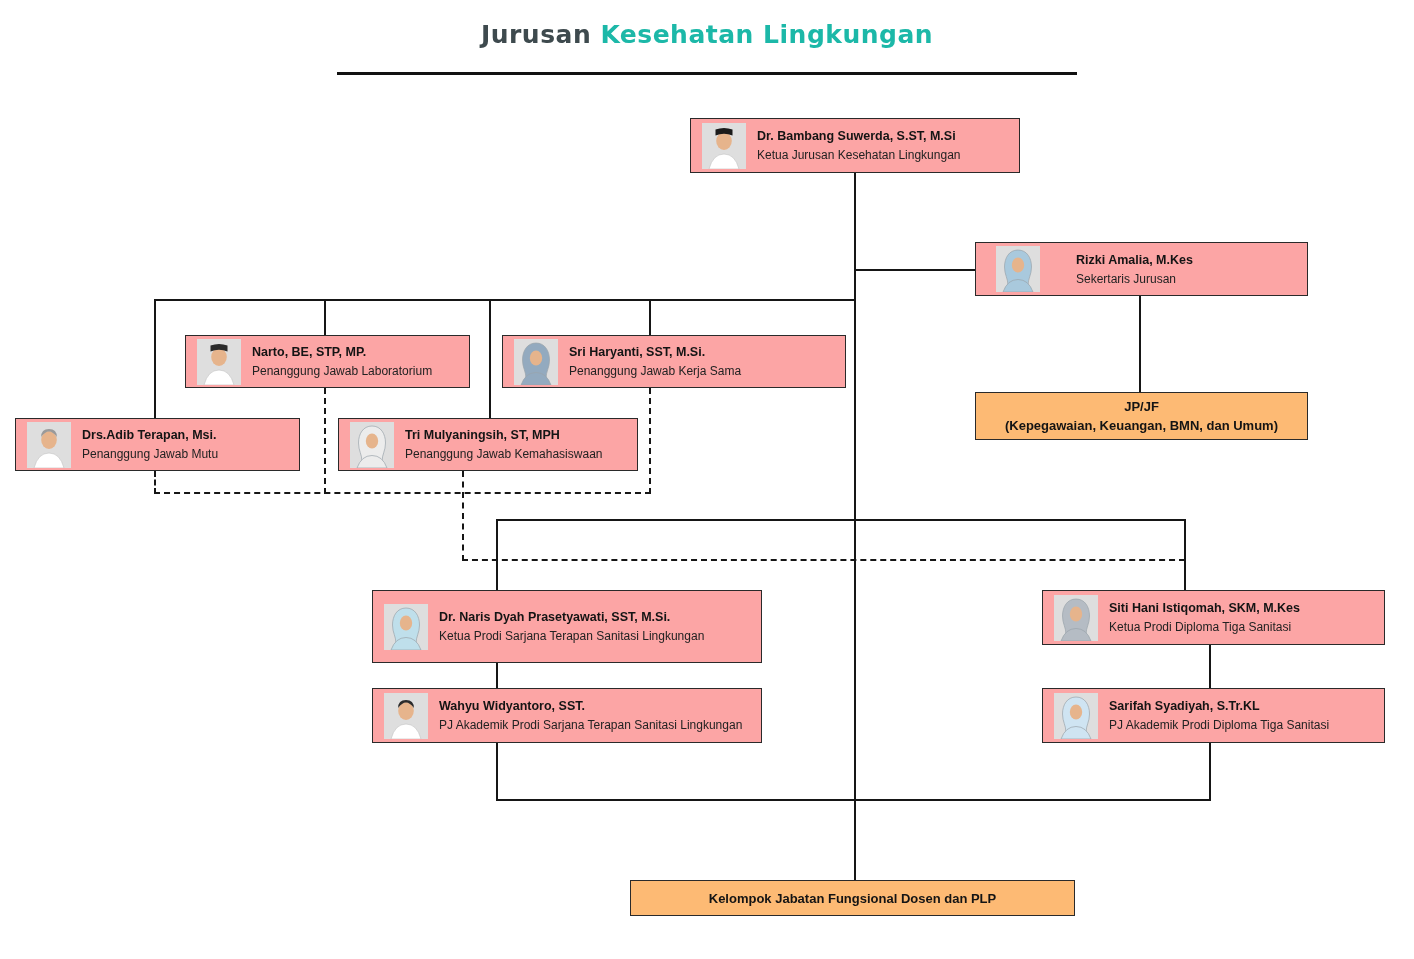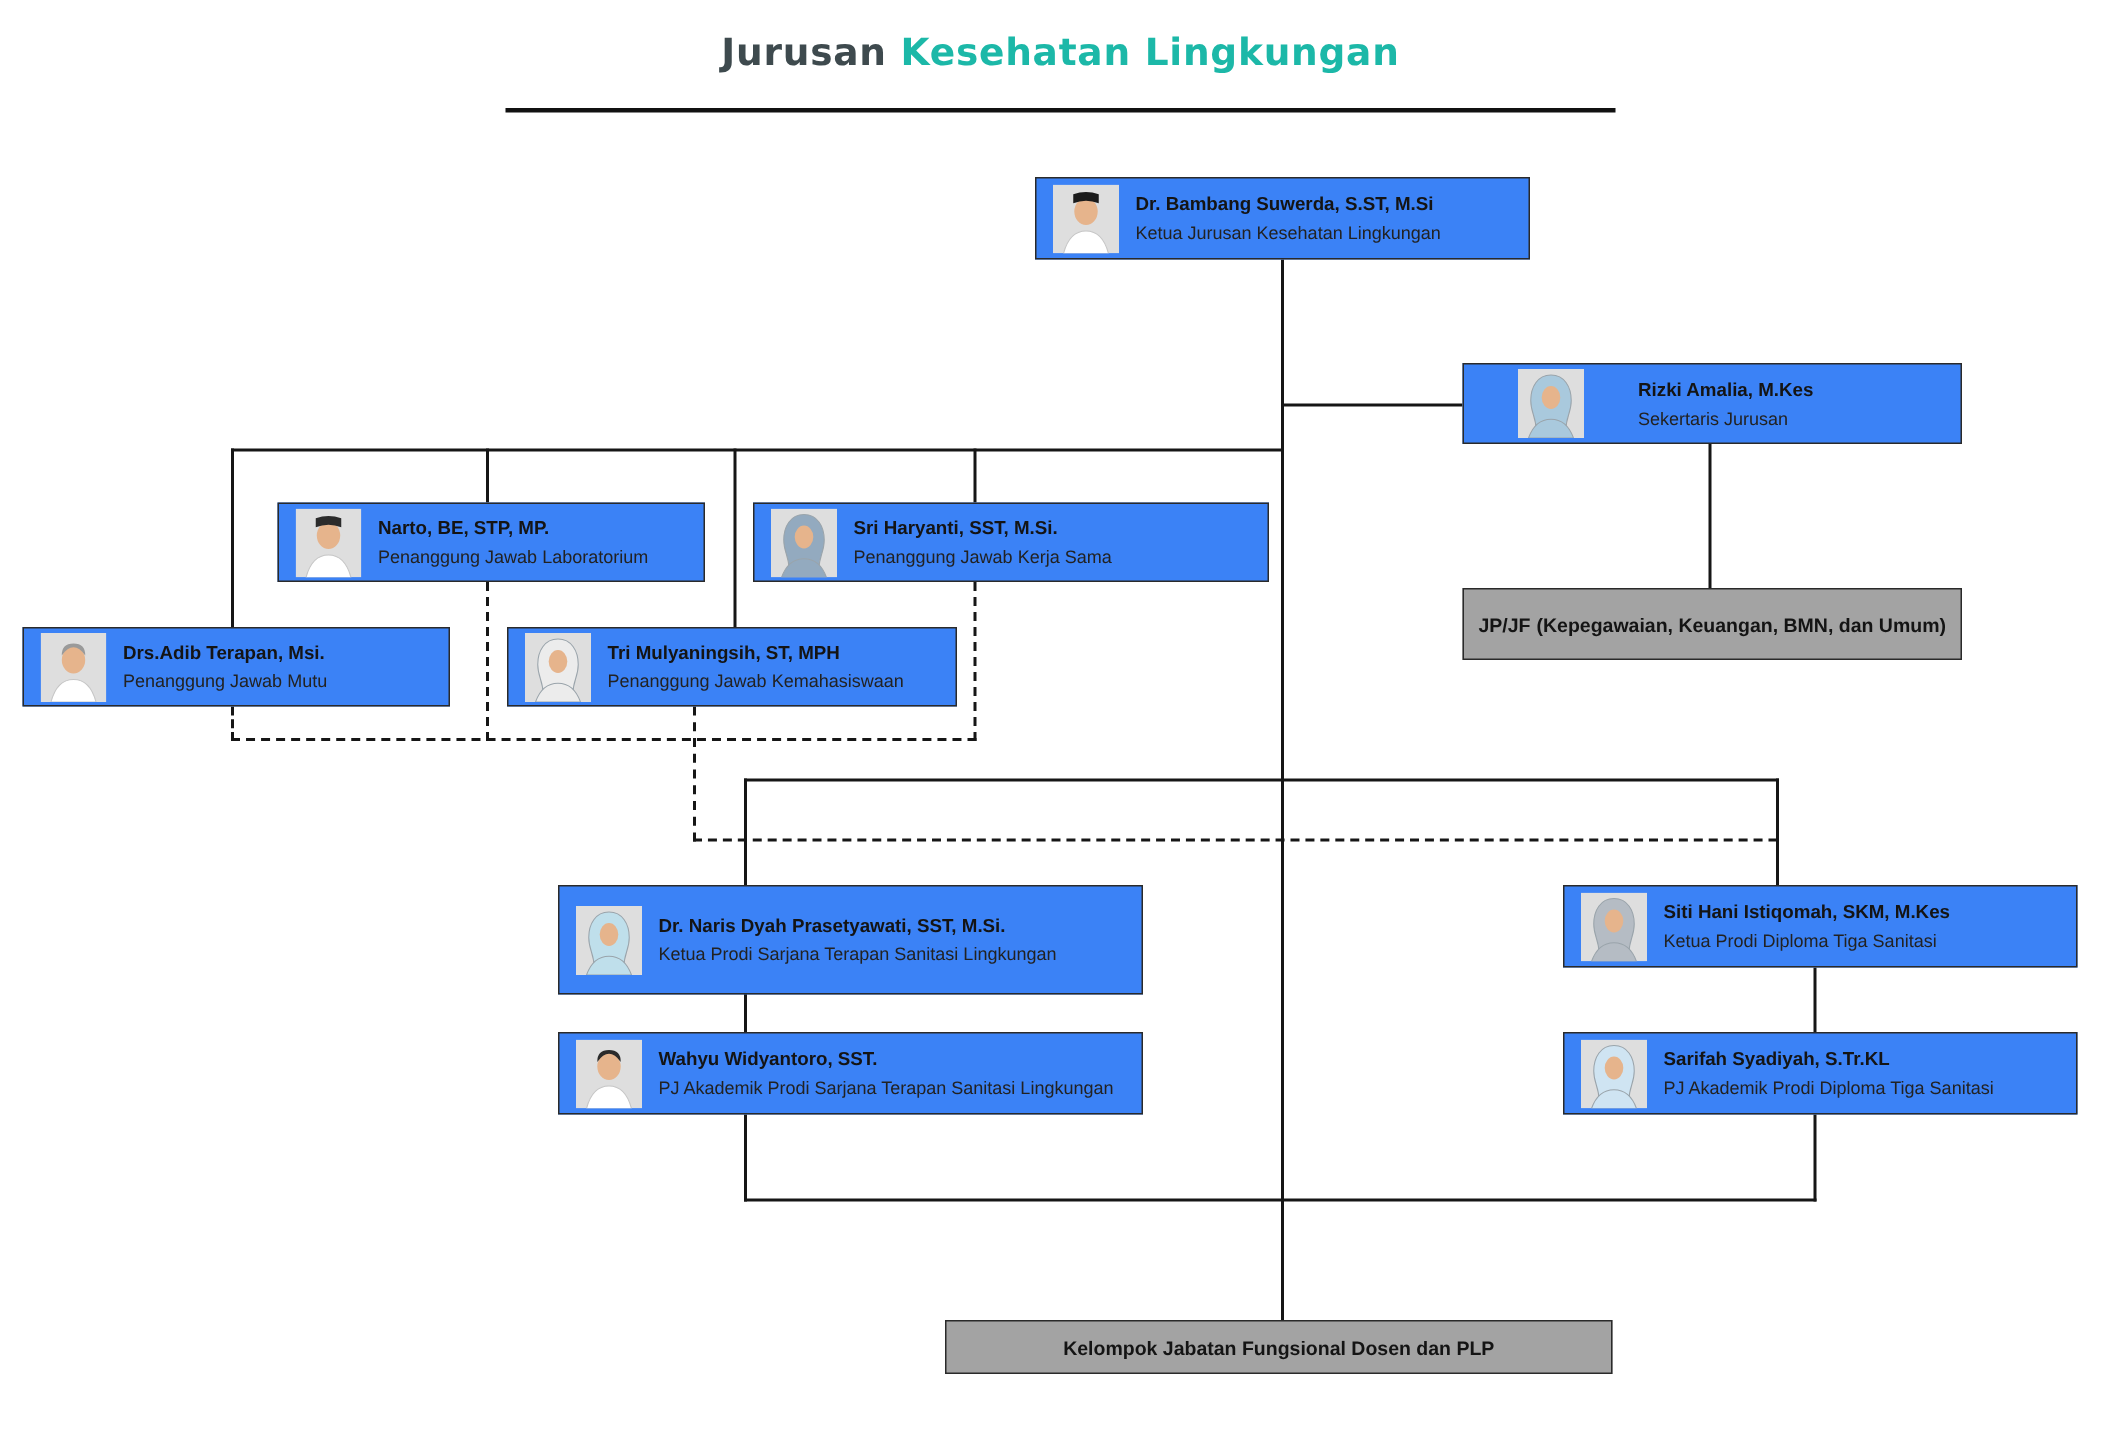--- a/index.html
+++ b/index.html
@@ -13,31 +13,31 @@
   .title .t2{color:#1cb8a8;}
   .title-underline{position:absolute;left:337px;top:72px;width:740px;height:0;border-top:3px solid #111;}
 
   
   .vline{position:absolute;width:0;border-left:2px solid #161616;}
   .hline{position:absolute;height:0;border-top:2px solid #161616;}
   .vline.dashed{border-left-style:dashed;}
   .hline.dashed{border-top-style:dashed;}
 
   
-  .pbox{position:absolute;background:#3b82f6;border:1.6px solid #2a2a2a;box-sizing:border-box;
+  .pbox{position:absolute;background:#fca5a5;border:1.6px solid #2a2a2a;box-sizing:border-box;
         display:flex;align-items:center;gap:11px;padding:0 8px 0 11px;}
-  .pbox.pad-lg{padding-left:36px;gap:36px;}
+  .pbox.pad-lg{padding-left:20px;gap:36px;}
   .avatar{flex:0 0 44px;width:44px;height:46px;display:block;overflow:hidden;}
   .ptext{display:flex;flex-direction:column;gap:5px;min-width:0;}
   .pname{font-weight:700;font-size:12.5px;color:#141414;white-space:nowrap;}
   .prole{font-size:12px;color:#222;white-space:nowrap;}
 
   
-  .tbox{position:absolute;background:#a3a3a3;border:1.6px solid #2a2a2a;box-sizing:border-box;
-        display:flex;flex-direction:row;align-items:center;justify-content:center;gap:4px;text-align:center;}
+  .tbox{position:absolute;background:#fdba74;border:1.6px solid #2a2a2a;box-sizing:border-box;
+        display:flex;flex-direction:column;align-items:center;justify-content:center;gap:4px;text-align:center;}
   .tbox .tline{font-weight:700;font-size:13px;color:#141414;white-space:nowrap;}
 </style>
 </head>
 <body>
 
 <div class="canvas">
 
   <div class="title">
     <span class="t1">Jurusan </span><span class="t2">Kesehatan Lingkungan</span>
   </div>

